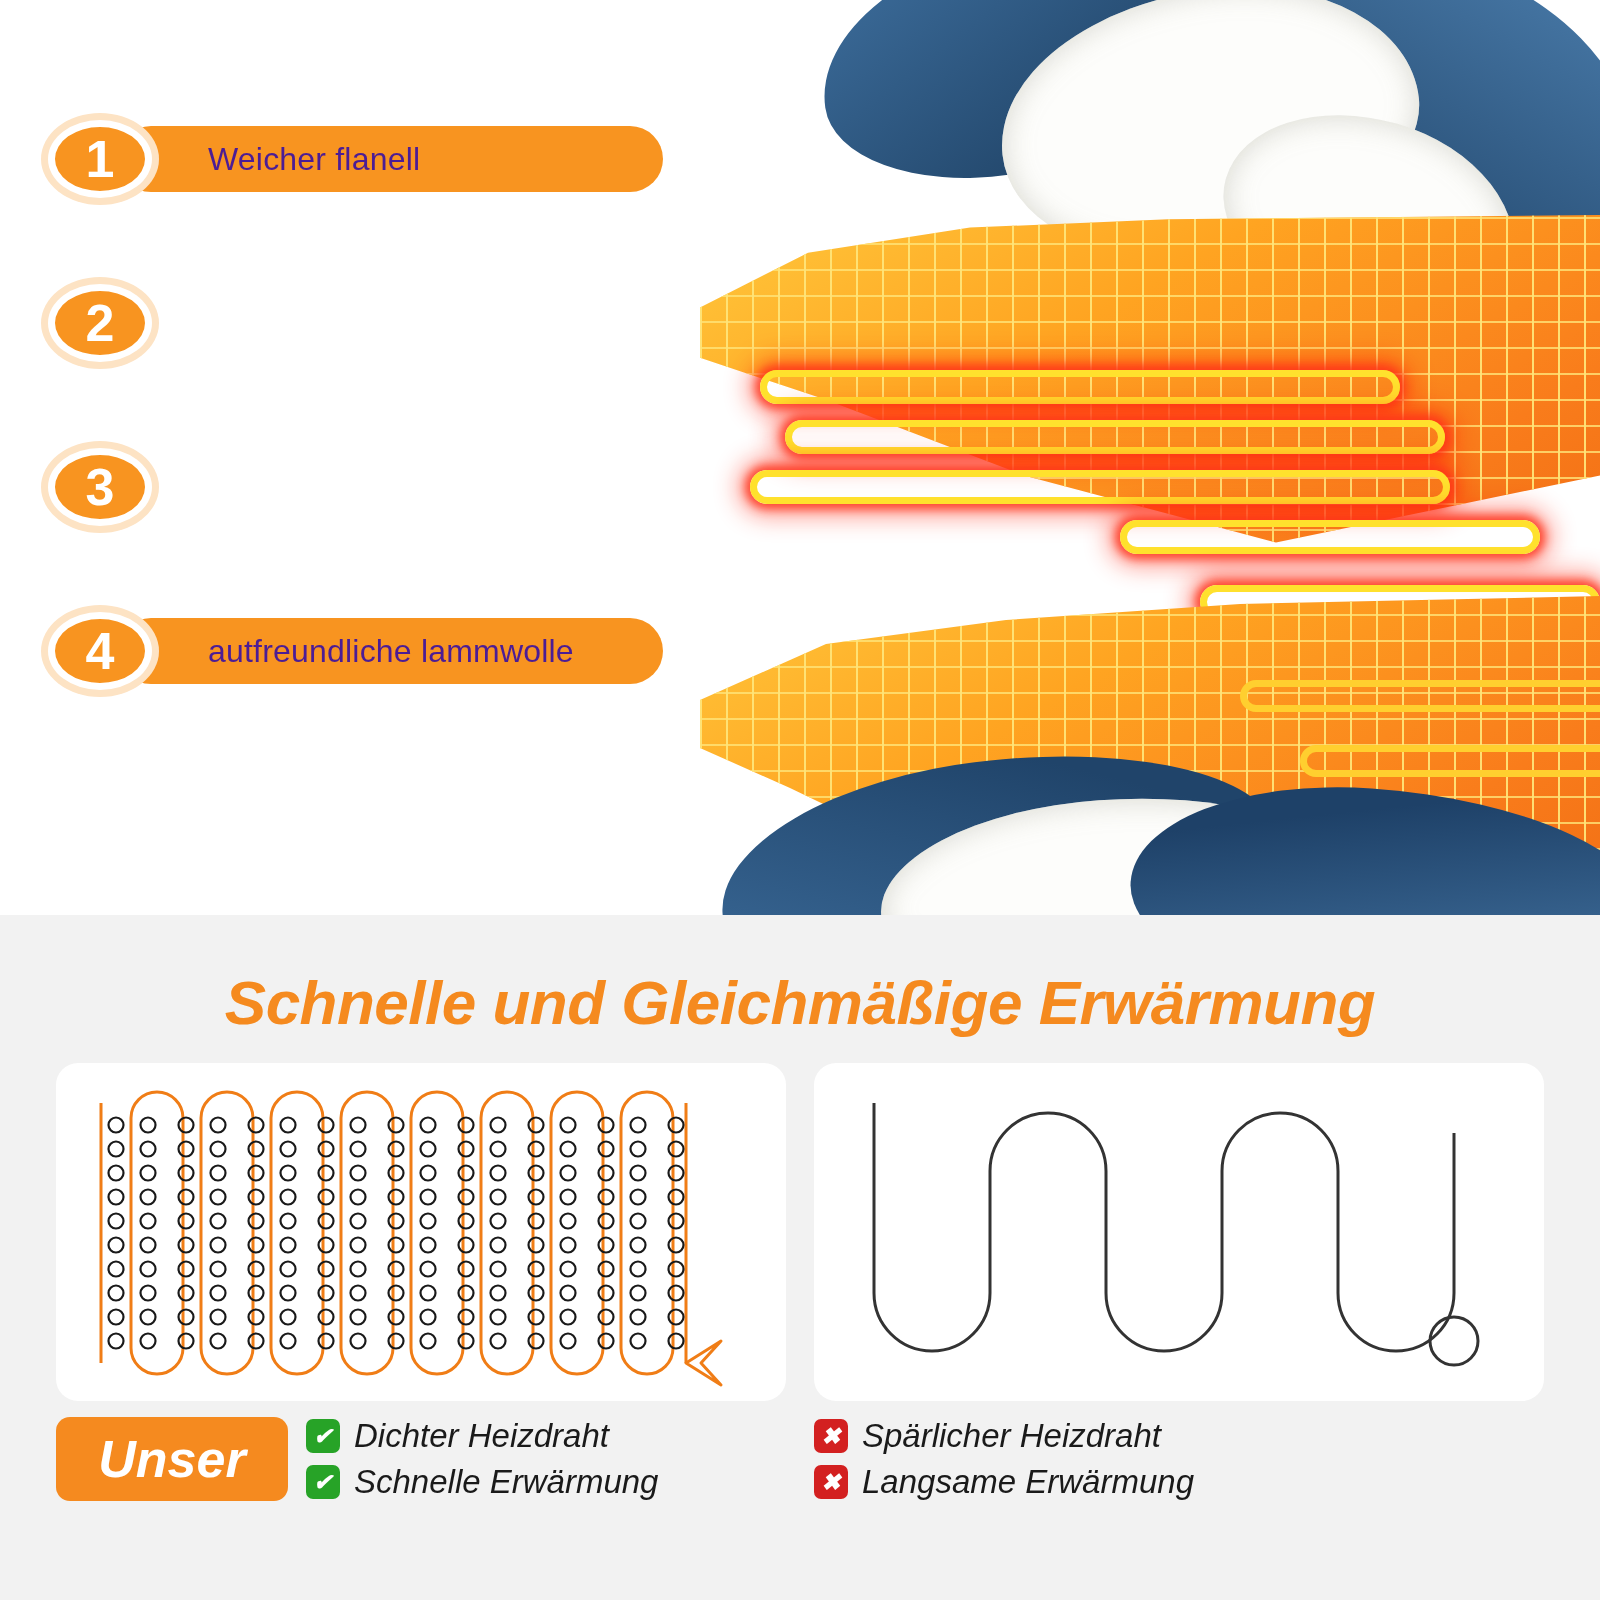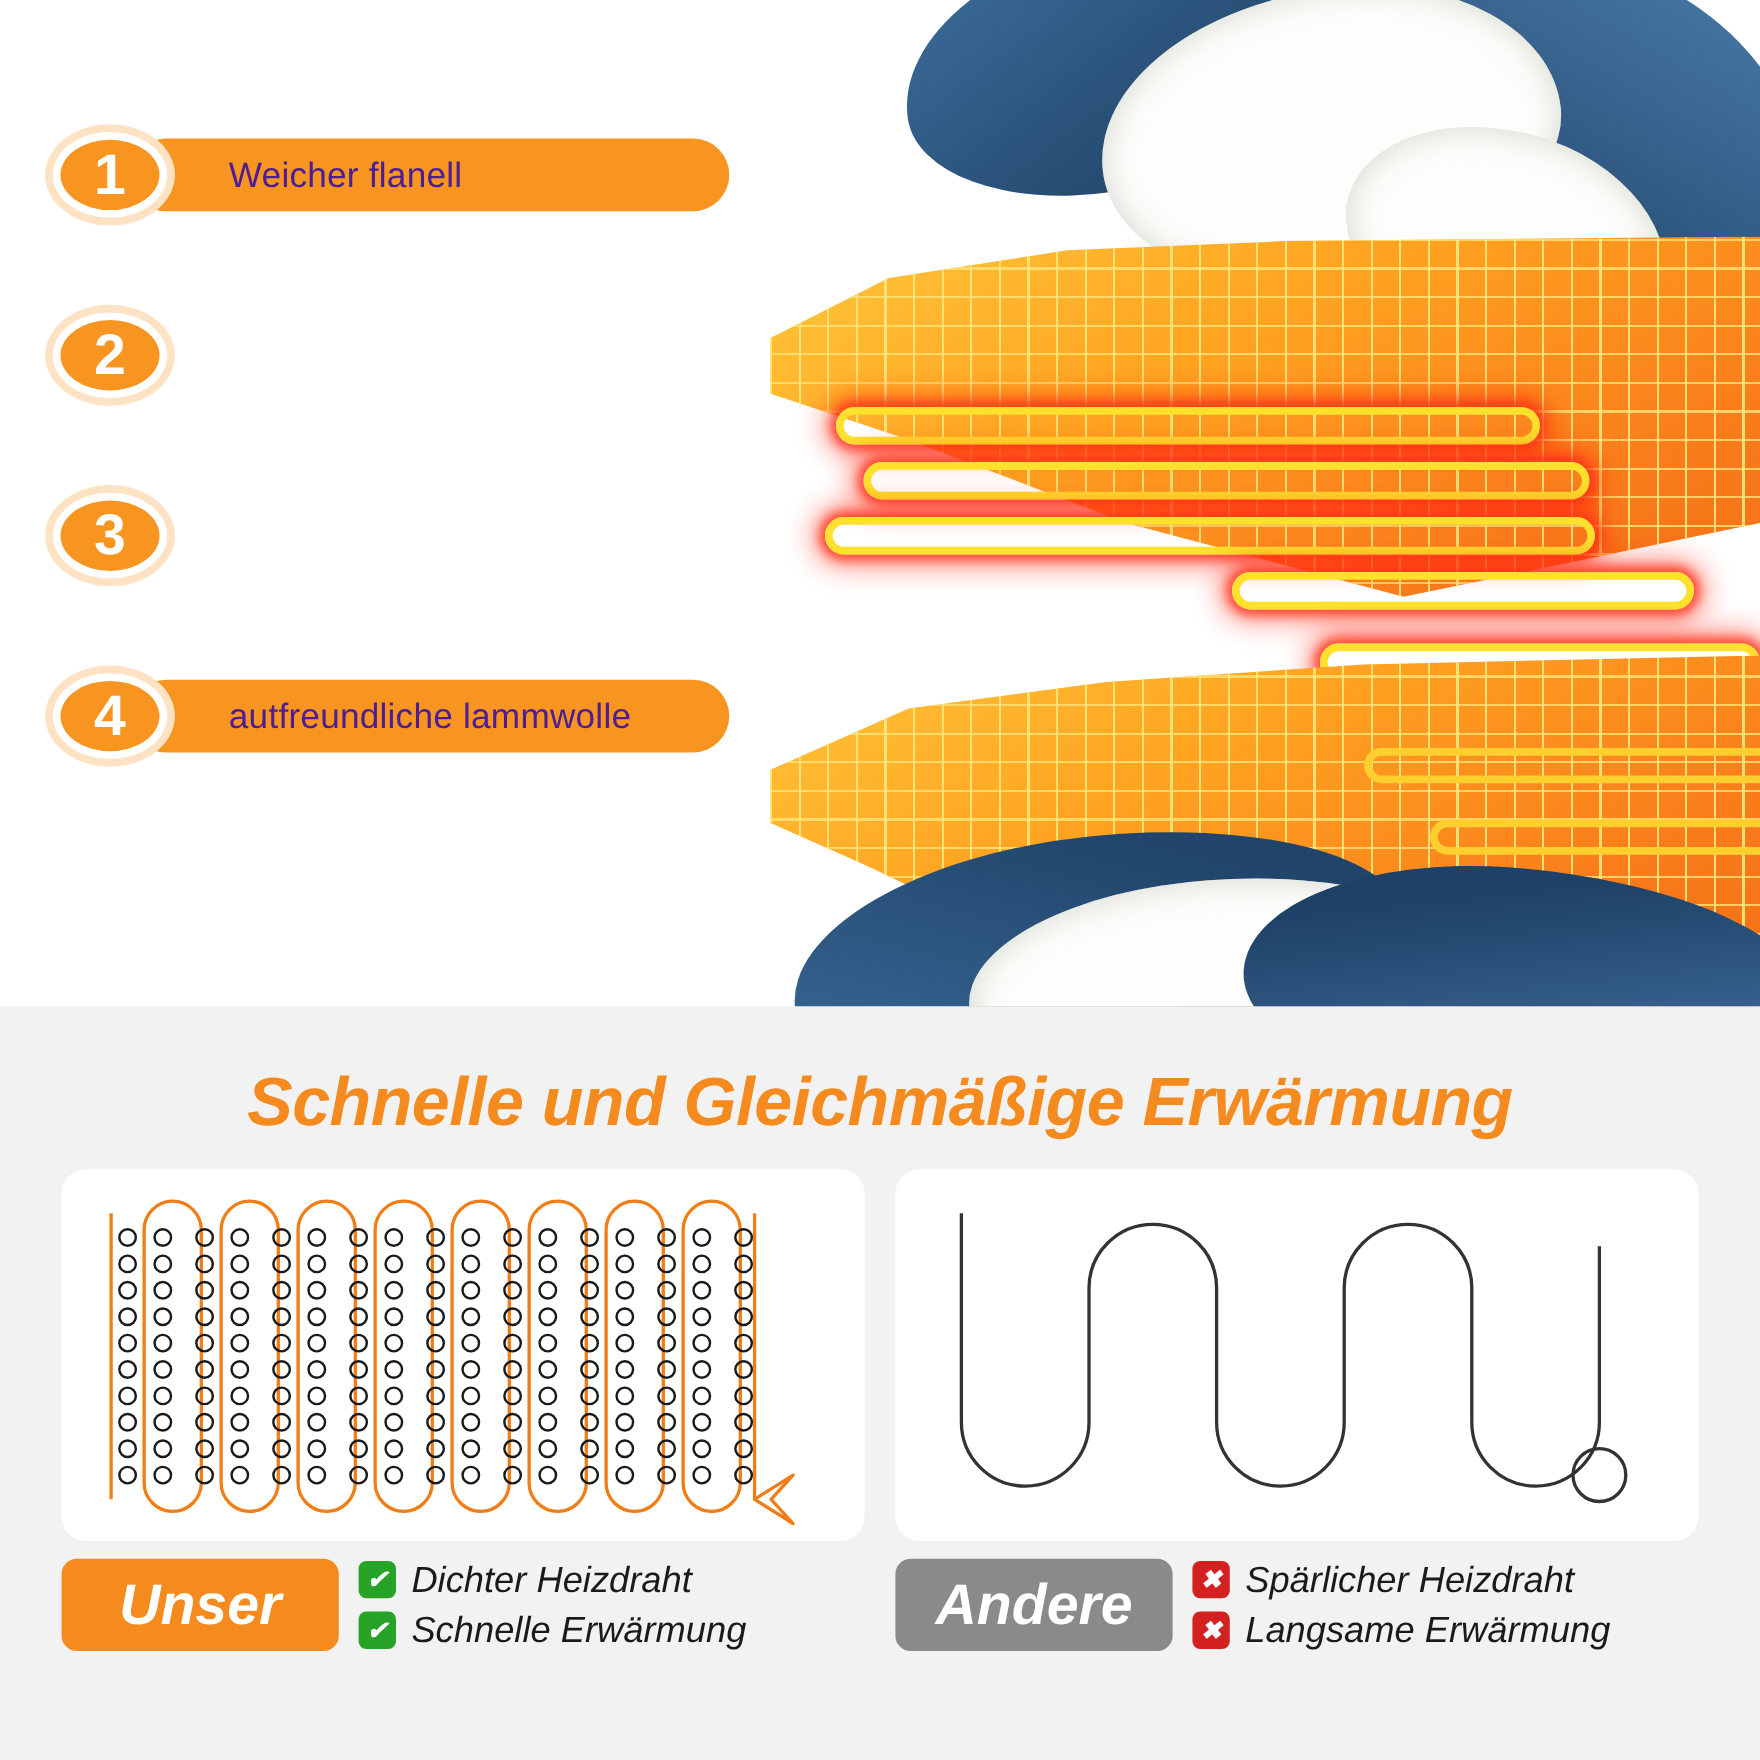--- a/index.html
+++ b/index.html
@@ -158,21 +158,21 @@
     border-radius: 22px;
     height: 338px;
     position: relative;
     overflow: hidden;
   }
   .card .legend {
     margin-top: 16px;
     display: flex; align-items: stretch; gap: 18px;
   }
   .tag {
-    width: 252px;
+    width: 232px;
     border-radius: 14px;
     display: flex; align-items: center; justify-content: center;
     color: #ffffff;
     font-size: 52px;
     font-weight: bold;
   }
   .tag.ours { background: #f58a1f; }
   .tag.others { background: #8a8a8a; }
   .bullets { display: flex; flex-direction: column; justify-content: center; gap: 8px; }
   .bullet { display: flex; align-items: center; gap: 14px; font-size: 33px; color: #1a1a1a; }
@@ -473,21 +473,20 @@
       <div class="card">
         <div class="box">
           <svg viewBox="0 0 730 338" width="730" height="338">
             <g fill="none" stroke="#333333" stroke-width="3">
               <path d="M60 40 L60 230 a58 58 0 0 0 116 0 L176 108 a58 58 0 0 1 116 0 L292 230 a58 58 0 0 0 116 0 L408 108 a58 58 0 0 1 116 0 L524 230 a58 58 0 0 0 116 0 L640 70"></path>
               <circle cx="640" cy="278" r="24"></circle>
             </g>
           </svg>
         </div>
         <div class="legend">
-          <div class="tag others">Andere</div>
           <div class="bullets">
             <div class="bullet">
               <span class="mk no">✖</span>
               <span>Spärlicher Heizdraht</span>
             </div>
             <div class="bullet">
               <span class="mk no">✖</span>
               <span>Langsame Erwärmung</span>
             </div>
           </div>

